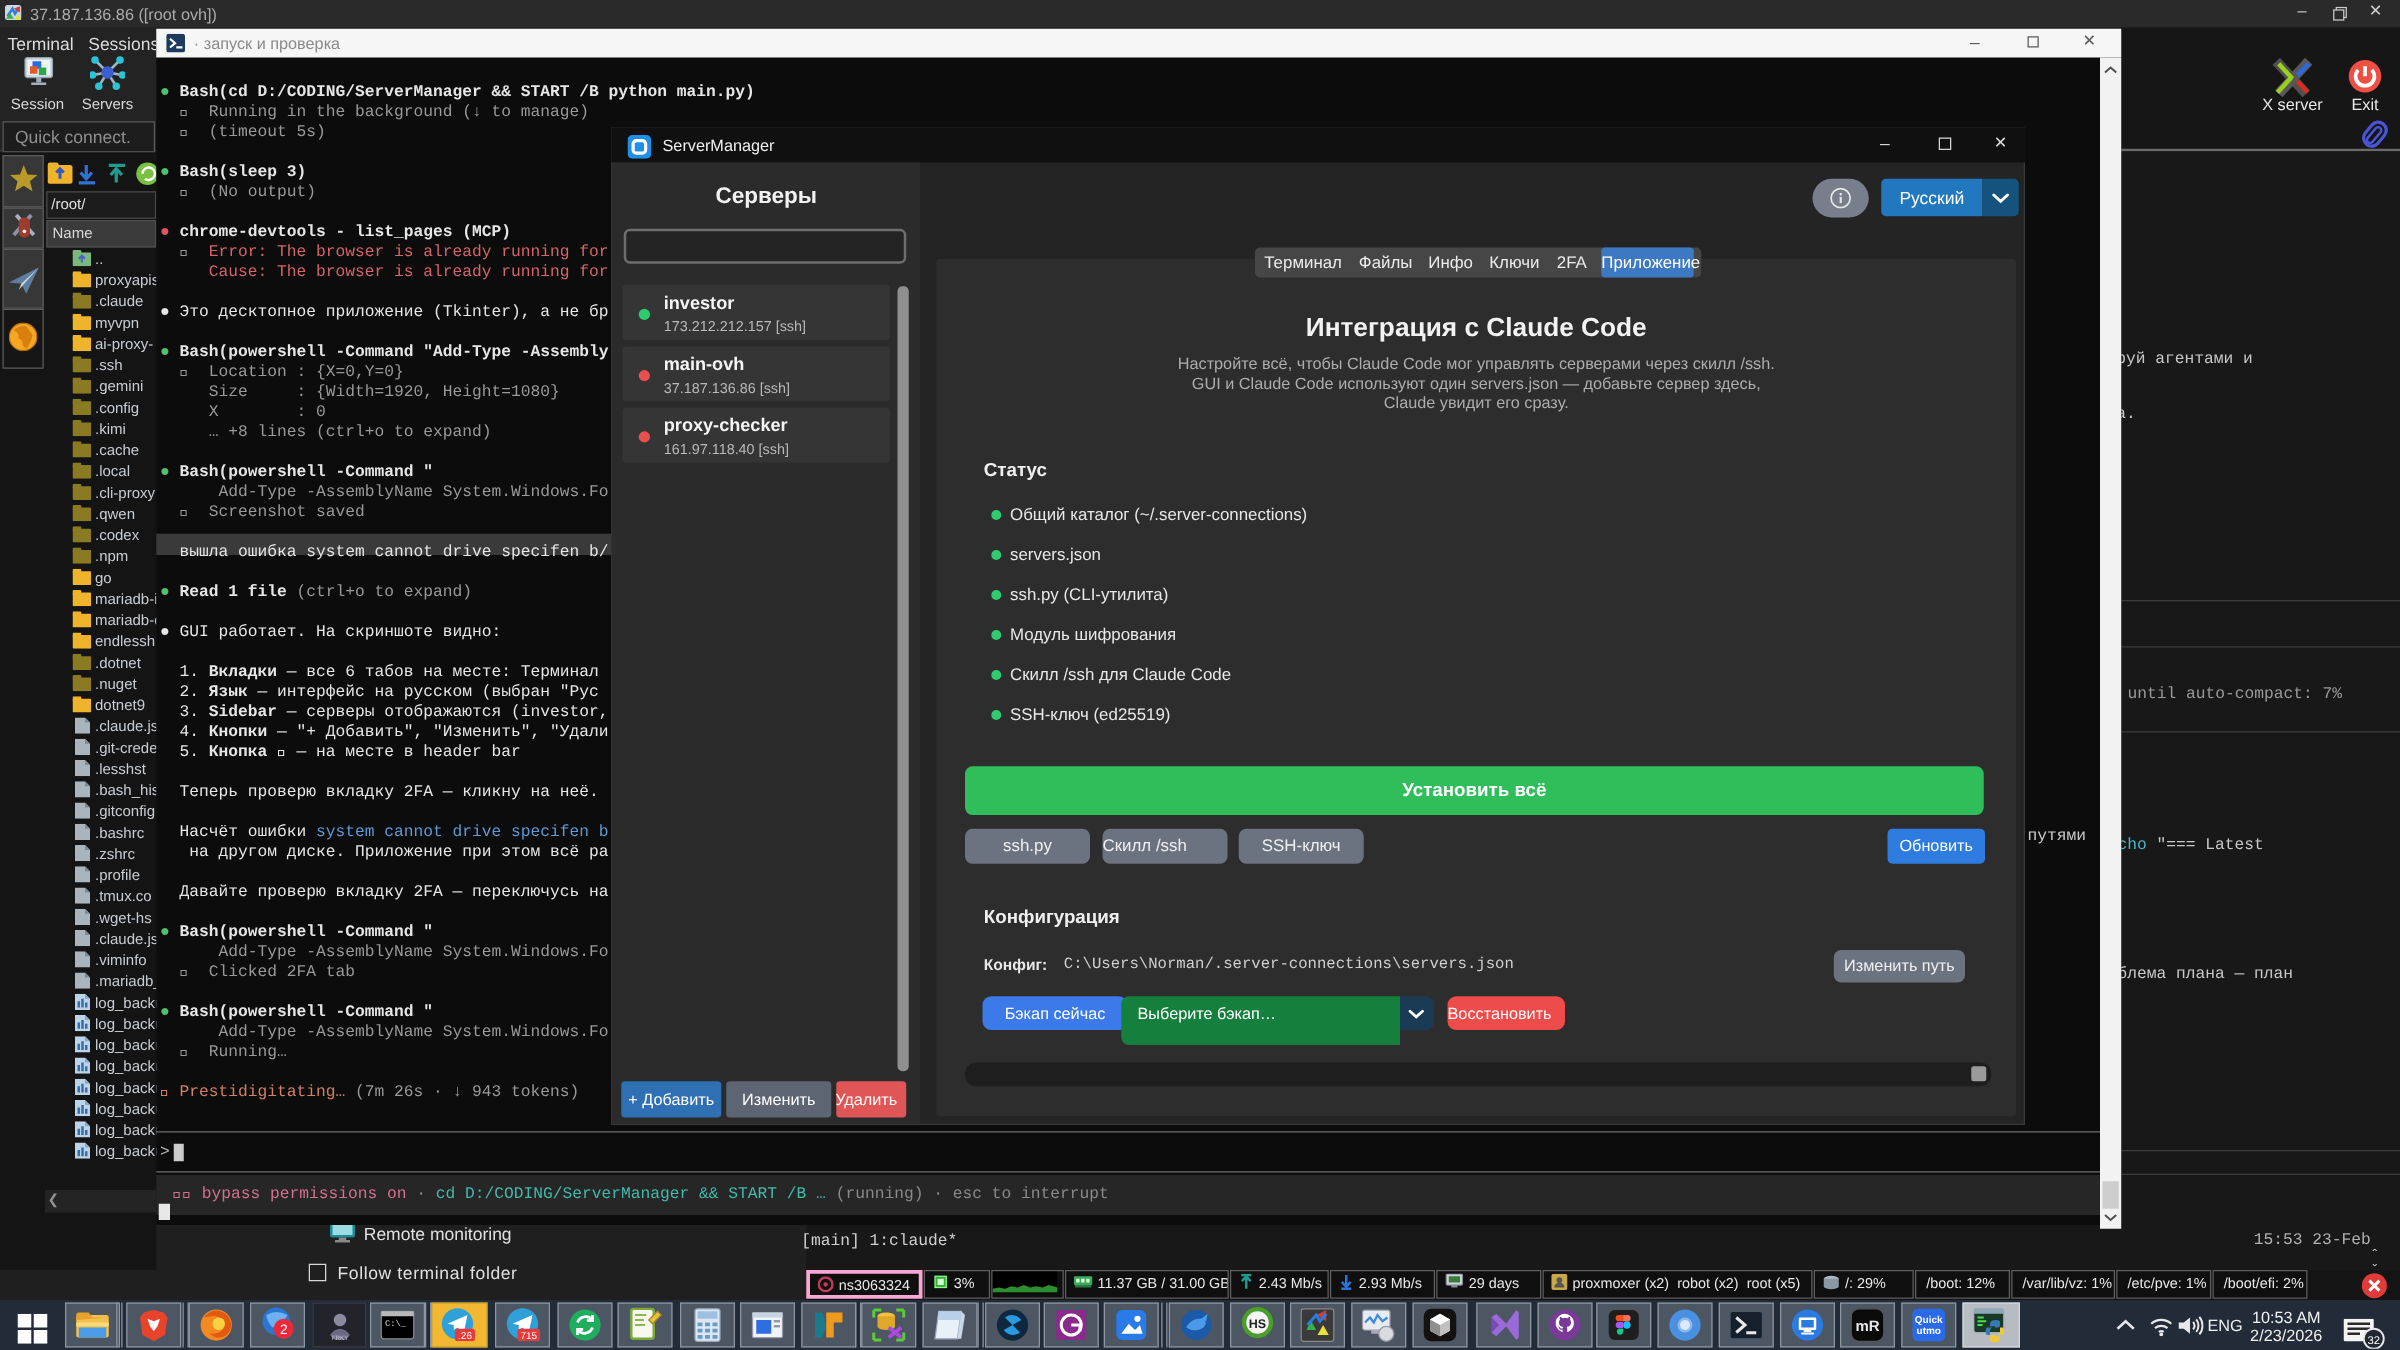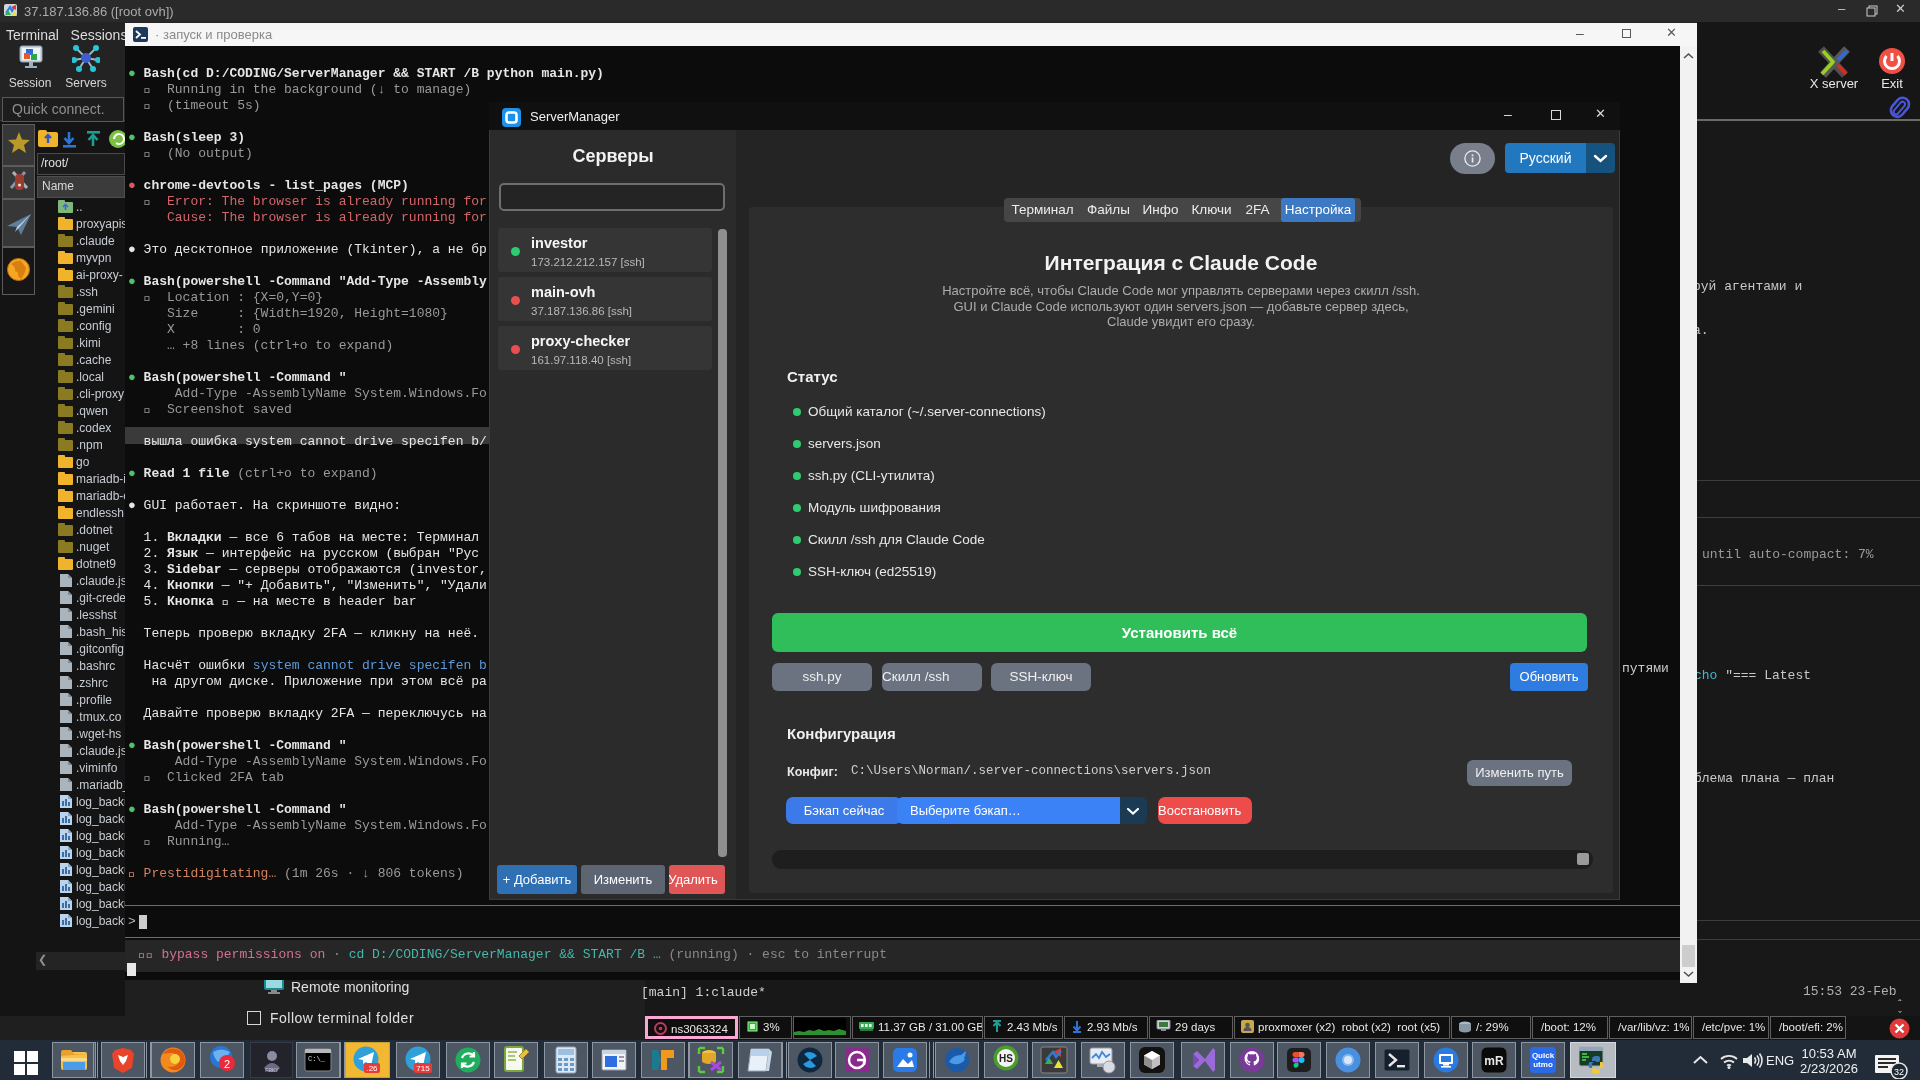--- a/index.html
+++ b/index.html
@@ -451,21 +451,21 @@
 <span style="color:#e6e6e6">  Давайте проверю вкладку 2FA — переключусь на</span>
 
 <span style="color:#4ec36b">●</span><b style="color:#e6e6e6;font-weight:bold"> Bash(powershell -Command "</b>
 <span style="color:#999999">      Add-Type -AssemblyName System.Windows.Fo</span>
 <span style="color:#999999">    Clicked 2FA tab</span>
 
 <span style="color:#4ec36b">●</span><b style="color:#e6e6e6;font-weight:bold"> Bash(powershell -Command "</b>
 <span style="color:#999999">      Add-Type -AssemblyName System.Windows.Fo</span>
 <span style="color:#999999">    Running…</span>
 
-<span style="color:#d2825f"> Prestidigitating…</span><span style="color:#999999"> (1m 26s · ↓ 806 tokens)</span></pre>
+<span style="color:#d2825f"> Prestidigitating…</span><span style="color:#999999"> (7m 26s · ↓ 943 tokens)</span></pre>
 <div class="a mono" style="left:128px;top:914px;font-size:13px;color:#b8b8b8">&gt;</div>
 <div class="a" style="left:139px;top:915px;width:8px;height:14px;background:#cccccc"></div>
 <div class="a mono" style="left:138px;top:947px;font-size:13px;white-space:pre"><span style="color:#d4718e"> bypass permissions on</span><span style="color:#8a8a8a"> · </span><span style="color:#43b9ac">cd D:/CODING/ServerManager &amp;&amp; START /B …</span><span style="color:#8a8a8a"> (running) · esc to interrupt</span></div>
 <div class="a" style="left:127px;top:963px;width:9px;height:13px;background:#e8e8e8"></div>
 <div class="a mono" style="left:1622px;top:661px;font-size:13px;color:#cccccc">путями</div>
 <div class="a" style="left:489px;top:102px;width:1131px;height:798px;background:#242424;border:1px solid #3a3a3a"></div>
 <div class="a" style="left:489px;top:102px;width:1131px;height:28px;background:#101010"></div>
 <svg class="a" style="left:502px;top:108px" width="19" height="19">
     <rect width="19" height="19" rx="4" fill="#1e90e8"></rect>
     <rect x="4.5" y="4.5" width="10" height="10" rx="2.5" fill="none" stroke="#fff" stroke-width="2.6"></rect>
@@ -504,21 +504,21 @@
 <svg class="a" style="left:1593px;top:154px" width="15" height="10">
     <path d="M2 2 L7.5 7 L13 2" stroke="#fff" stroke-width="2.4" fill="none" stroke-linecap="round"></path>
   </svg>
 <div class="a" style="left:749px;top:207px;width:864px;height:686px;background:#2d2d2d;border-radius:3px"></div>
 <div class="a" style="left:1004px;top:198px;width:357px;height:24px;background:#464646;border-radius:4px"></div>
 <div class="a" style="left:1010px;top:198px;width:65px;height:24px;font-size:13.5px;color:#ececec;text-align:center;line-height:24px">Терминал</div>
 <div class="a" style="left:1085px;top:198px;width:47px;height:24px;font-size:13.5px;color:#ececec;text-align:center;line-height:24px">Файлы</div>
 <div class="a" style="left:1142px;top:198px;width:37px;height:24px;font-size:13.5px;color:#ececec;text-align:center;line-height:24px">Инфо</div>
 <div class="a" style="left:1188px;top:198px;width:47px;height:24px;font-size:13.5px;color:#ececec;text-align:center;line-height:24px">Ключи</div>
 <div class="a" style="left:1244px;top:198px;width:27px;height:24px;font-size:13.5px;color:#ececec;text-align:center;line-height:24px">2FA</div>
-<div class="a" style="left:1281px;top:198px;width:74px;height:24px;background:#3d79c2;border-radius:3px;font-size:13.5px;color:#fff;text-align:center;line-height:24px">Настройка</div>
+<div class="a" style="left:1281px;top:198px;width:74px;height:24px;background:#3d79c2;border-radius:3px;font-size:13.5px;color:#fff;text-align:center;line-height:24px">Приложение</div>
 <div class="a" style="left:749px;top:251px;width:864px;text-align:center;font-size:21px;font-weight:bold;color:#f2f2f2">Интеграция с Claude Code</div>
 <div class="a" style="left:749px;top:283px;width:864px;text-align:center;font-size:13px;color:#adadad;line-height:15.5px">Настройте всё, чтобы Claude Code мог управлять серверами через скилл /ssh.<br>GUI и Claude Code используют один servers.json — добавьте сервер здесь,<br>Claude увидит его сразу.</div>
 <div class="a" style="left:787px;top:368px;font-size:15px;font-weight:bold;color:#f0f0f0">Статус</div>
 <div class="a" style="left:793px;top:408px;width:8px;height:8px;border-radius:50%;background:#2ecc71"></div>
 <div class="a" style="left:808px;top:404px;font-size:13.5px;color:#e8e8e8">Общий каталог (~/.server-connections)</div>
 <div class="a" style="left:793px;top:440px;width:8px;height:8px;border-radius:50%;background:#2ecc71"></div>
 <div class="a" style="left:808px;top:436px;font-size:13.5px;color:#e8e8e8">servers.json</div>
 <div class="a" style="left:793px;top:472px;width:8px;height:8px;border-radius:50%;background:#2ecc71"></div>
 <div class="a" style="left:808px;top:468px;font-size:13.5px;color:#e8e8e8">ssh.py (CLI-утилита)</div>
 <div class="a" style="left:793px;top:504px;width:8px;height:8px;border-radius:50%;background:#2ecc71"></div>
@@ -530,21 +530,21 @@
 <div class="a" style="left:772px;top:613px;width:815px;height:39px;background:#2fbe5a;border-radius:6px;color:#fff;font-size:15px;font-weight:bold;text-align:center;line-height:39px">Установить всё</div>
 <div class="a" style="left:772px;top:663px;width:100px;height:28px;background:#6b7280;border-radius:6px;color:#f0f0f0;font-size:13.5px;text-align:center;line-height:28px">ssh.py</div>
 <div class="a" style="left:882px;top:663px;width:100px;height:28px;background:#6b7280;border-radius:6px;color:#f0f0f0;font-size:13.5px;text-align:left;line-height:28px">Скилл /ssh</div>
 <div class="a" style="left:991px;top:663px;width:100px;height:28px;background:#6b7280;border-radius:6px;color:#f0f0f0;font-size:13.5px;text-align:center;line-height:28px">SSH-ключ</div>
 <div class="a" style="left:1510px;top:663px;width:78px;height:28px;background:#2e7ce0;border-radius:4px;color:#fff;font-size:13px;text-align:center;line-height:28px">Обновить</div>
 <div class="a" style="left:787px;top:725px;font-size:15px;font-weight:bold;color:#f0f0f0">Конфигурация</div>
 <div class="a" style="left:787px;top:765px;font-size:12.5px;font-weight:bold;color:#e8e8e8">Конфиг:</div>
 <div class="a mono" style="left:851px;top:764px;font-size:12.5px;color:#cfcfcf">C:\Users\Norman/.server-connections\servers.json</div>
 <div class="a" style="left:1467px;top:760px;width:105px;height:26px;background:#6b7280;border-radius:6px;color:#f0f0f0;font-size:13px;text-align:center;line-height:26px">Изменить путь</div>
 <div class="a" style="left:786px;top:797px;width:116px;height:27px;background:#3b7ae8;border-radius:7px;color:#fff;font-size:13px;text-align:center;line-height:27px">Бэкап сейчас</div>
-<div class="a" style="left:897px;top:797px;width:223px;height:27px;background:#3b82f6;border-radius:6px 0 0 6px;color:#fff;font-size:13px;line-height:27px;padding-left:13px">Выберите бэкап…</div>
+<div class="a" style="left:897px;top:797px;width:223px;height:39px;background:#15803d;border-radius:6px 0 0 6px;color:#fff;font-size:13px;line-height:27px;padding-left:13px">Выберите бэкап…</div>
 <div class="a" style="left:1120px;top:797px;width:27px;height:27px;background:#1b3b55;border-radius:0 6px 6px 0"></div>
 <svg class="a" style="left:1126px;top:807px" width="14" height="9">
     <path d="M2 2 L7 6.5 L12 2" stroke="#fff" stroke-width="2.2" fill="none" stroke-linecap="round"></path>
   </svg>
 <div class="a" style="left:1158px;top:797px;width:94px;height:27px;background:#ee4b4b;border-radius:7px;color:#fff;font-size:13px;line-height:27px">Восстановить</div>
 <div class="a" style="left:772px;top:850px;width:821px;height:19px;background:#1e1e1e;border-radius:9px"></div>
 <div class="a" style="left:1577px;top:853px;width:12px;height:12px;background:#9a9a9a;border-radius:2px"></div>
 <div class="a" style="left:645px;top:1016px;width:1275px;height:24px;background:#141414"></div>
 <div class="a" style="left:645px;top:1016px;width:93px;height:23px;background:#0f0f0f;border:3px solid #f9a8d4;color:#e8e8e8;font-size:11.5px;line-height:21px;white-space:nowrap;overflow:hidden"><svg width="13" height="13" style="vertical-align:-2px;margin:0 4px 0 6px">
       <circle cx="6.5" cy="6.5" r="5.5" fill="none" stroke="#c0395e" stroke-width="2"></circle>

